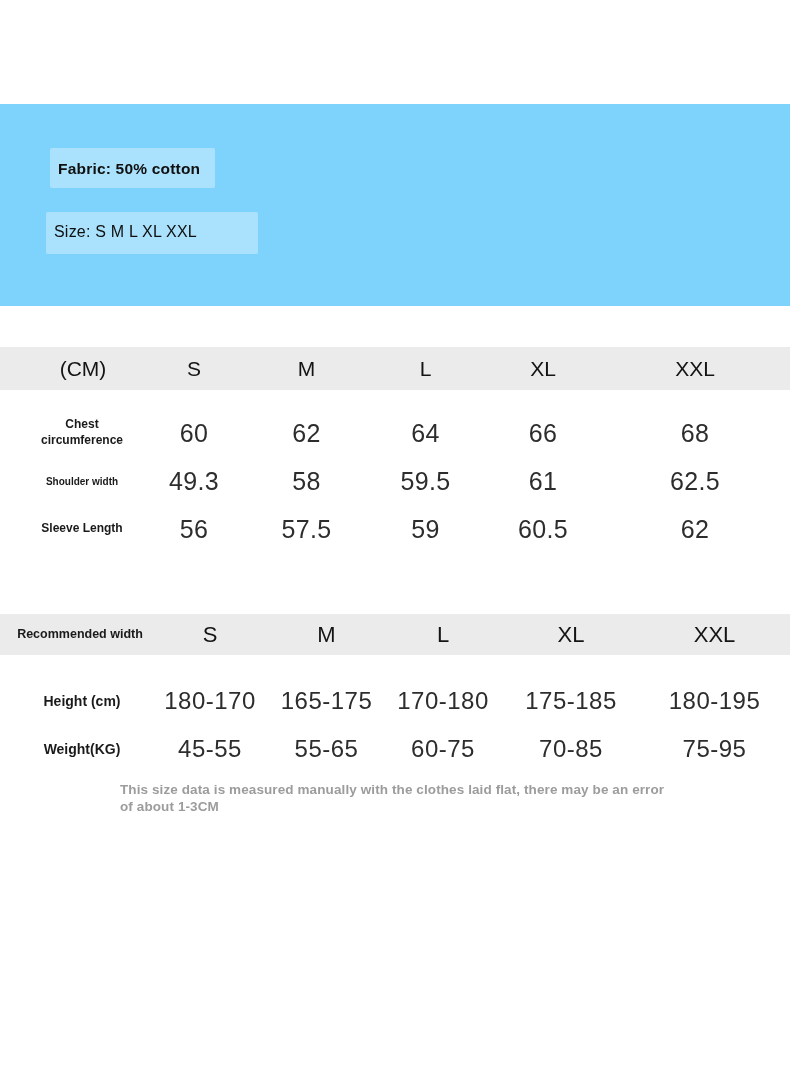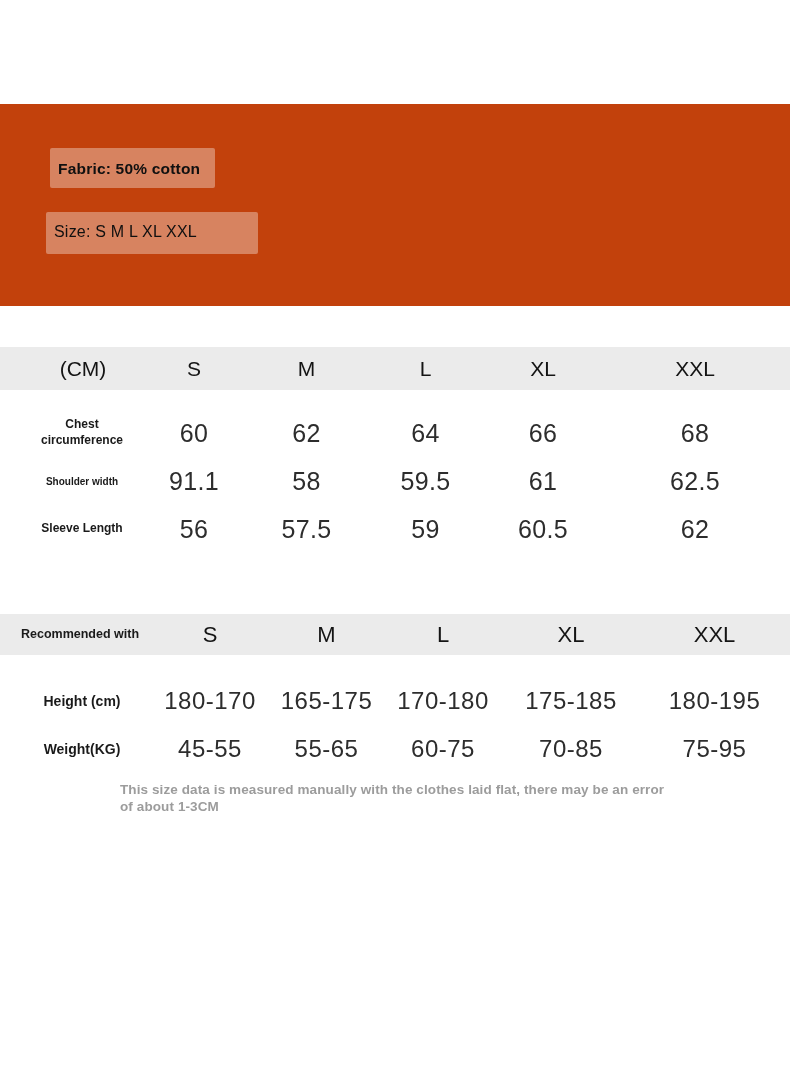--- a/index.html
+++ b/index.html
@@ -10,21 +10,21 @@
     font-family: "Liberation Sans", sans-serif;
     color: #141414;
     overflow: hidden;
   }
   .page { position: absolute; inset: 0; }
 
   
   .info-block {
     position: absolute; left: 0; top: 104px;
     width: 790px; height: 202px;
-    background: #c2410c;
+    background: #7dd3fc;
   }
   .info-patch { position: absolute; background: rgba(255,255,255,0.35); border-radius: 2px; }
   .patch-fabric { left: 50px; top: 44px;  width: 165px; height: 40px; }
   .patch-size   { left: 46px; top: 108px; width: 212px; height: 42px; }
   .fabric-line {
     position: absolute; left: 58px; top: 56px;
     font-size: 15.5px; font-weight: 700; color: #101010; letter-spacing: 0.2px;
   }
   .size-line {
     position: absolute; left: 54px; top: 119px;
@@ -102,40 +102,40 @@
       <div class="row cm-grid">
         <div class="label">Chest circumference</div>
         <div class="val">60</div>
         <div class="val">62</div>
         <div class="val">64</div>
         <div class="val">66</div>
         <div class="val">68</div>
       </div>
       <div class="row cm-grid">
         <div class="label">Shoulder width</div>
-        <div class="val">91.1</div>
+        <div class="val">49.3</div>
         <div class="val">58</div>
         <div class="val">59.5</div>
         <div class="val">61</div>
         <div class="val">62.5</div>
       </div>
       <div class="row cm-grid">
         <div class="label">Sleeve Length</div>
         <div class="val">56</div>
         <div class="val">57.5</div>
         <div class="val">59</div>
         <div class="val">60.5</div>
         <div class="val">62</div>
       </div>
     </div>
   </section>
 
   <section class="rec-table">
     <div class="band rec-grid">
-      <div class="rec-label">Recommended with</div>
+      <div class="rec-label">Recommended width</div>
       <div class="hcell">S</div>
       <div class="hcell">M</div>
       <div class="hcell">L</div>
       <div class="hcell">XL</div>
       <div class="hcell">XXL</div>
     </div>
     <div class="rec-body">
       <div class="row rec-grid">
         <div class="label">Height (cm)</div>
         <div class="val">180-170</div>

